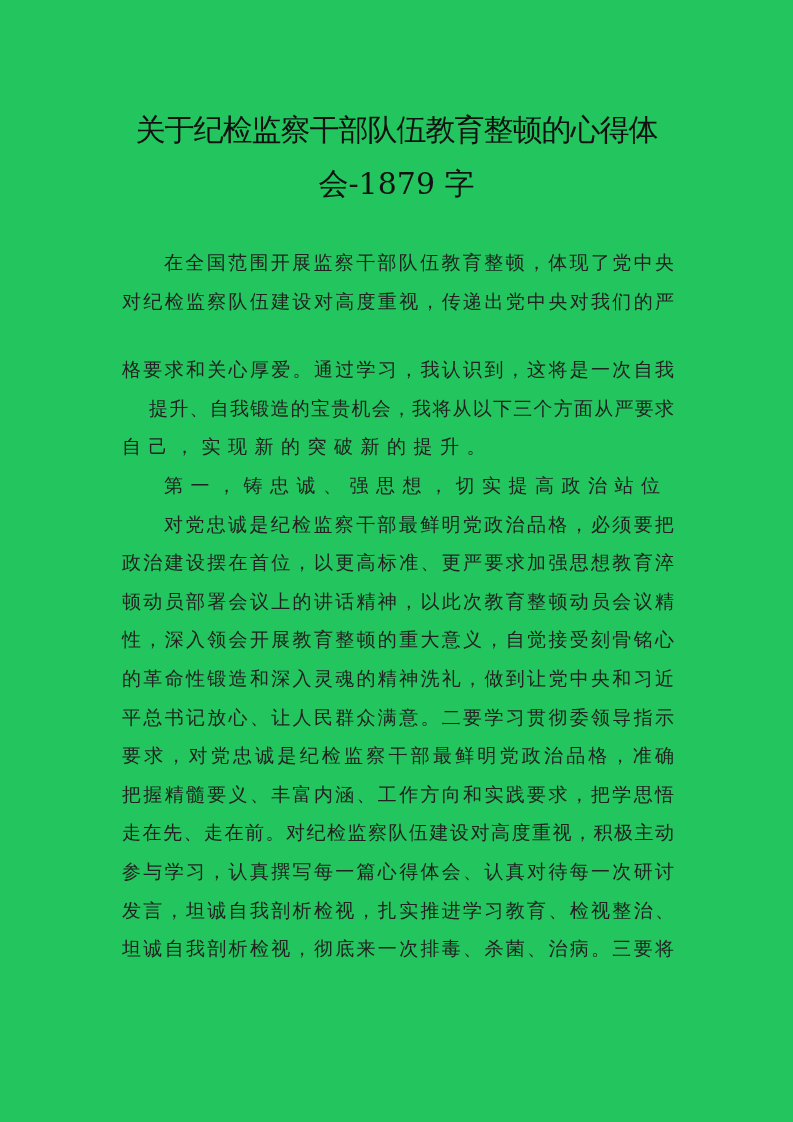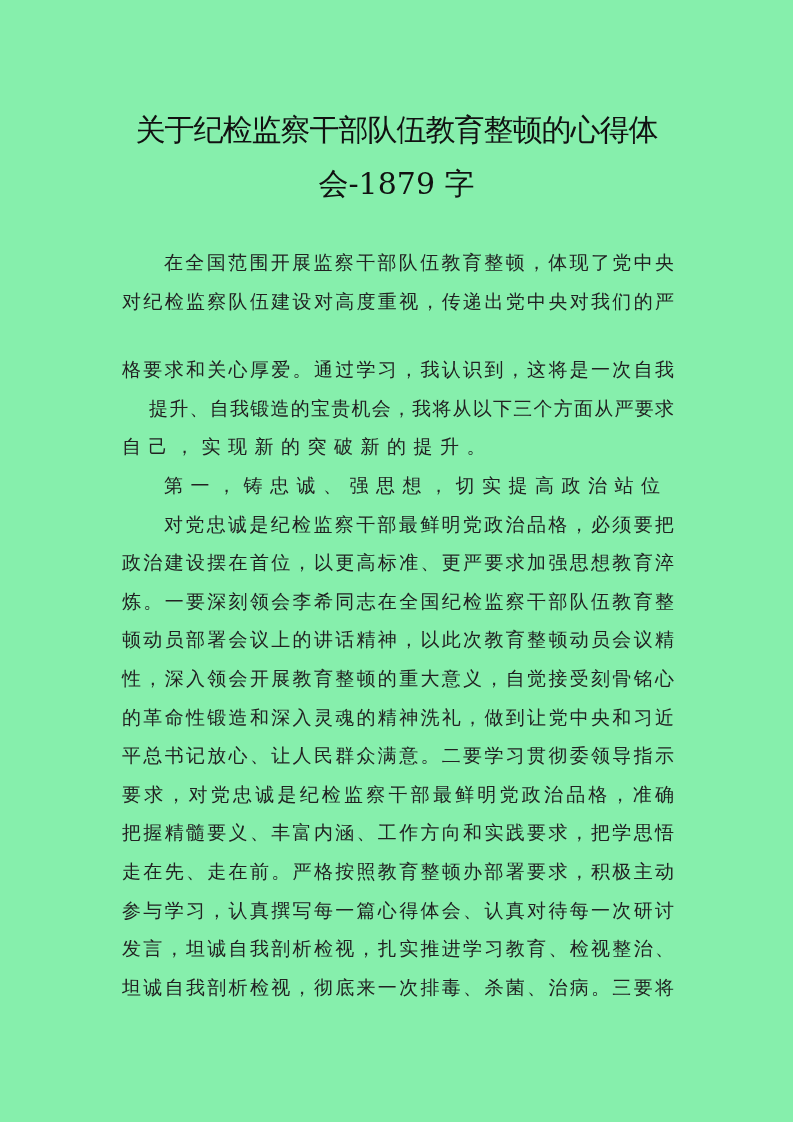--- a/index.html
+++ b/index.html
@@ -1,17 +1,17 @@
 <!DOCTYPE html>
 <html><head>
 <meta charset="utf-8">
 <style>
   html, body { margin: 0; padding: 0; background: #ffffff; }
   body { width: 793px; height: 1122px; position: relative; overflow: hidden; }
-  .page { position: absolute; left: 0; top: 0; width: 793px; height: 1122px; background: #86efac; }
+  .page { position: absolute; left: 0; top: 0; width: 793px; height: 1122px; background: #22c55e; }
   .title {
     position: absolute; left: 100px; width: 593px; text-align: center;
     font-family: "DejaVu Serif", "Liberation Serif", serif;
     font-size: 30px; color: #111; line-height: 60px; margin: 0; font-weight: normal;
   }
   .title-l1 { top: 100px; letter-spacing: -1px; }
   .title-l2 { top: 154px; }
   .body-text {
     position: absolute; left: 122px; top: 243px; width: 552px;
     font-family: "DejaVu Sans", "Liberation Sans", sans-serif;
@@ -30,25 +30,24 @@
 
   <div class="body-text" id="body-text">
       <span class="line indent" style="letter-spacing: 0px;">在全国范围开展监察干部队伍教育整顿，体现了党中央</span>
       <span class="line" style="letter-spacing: 0px;">对纪检监察队伍建设对高度重视，传递出党中央对我们的严</span>
       <span class="line" style="letter-spacing: 0px; margin-top: 30px;">格要求和关心厚爱。通过学习，我认识到，这将是一次自我</span>
       <span class="line" style="letter-spacing: 0px; margin-left: 27px;">提升、自我锻造的宝贵机会，我将从以下三个方面从严要求</span>
       <span class="line last" style="letter-spacing: 7.5px;">自己，实现新的突破新的提升。</span>
       <span class="line indent last" style="letter-spacing: 7.5px;">第一，铸忠诚、强思想，切实提高政治站位</span>
       <span class="line indent" style="letter-spacing: 0px;">对党忠诚是纪检监察干部最鲜明党政治品格，必须要把</span>
       <span class="line" style="letter-spacing: 0px;">政治建设摆在首位，以更高标准、更严要求加强思想教育淬</span>
-      <span class="line" style="letter-spacing: 0px;">炼。一要深刻领会李希同志在全国纪检监察干部队伍教育整</span>
       <span class="line" style="letter-spacing: 0px;">顿动员部署会议上的讲话精神，以此次教育整顿动员会议精</span>
       <span class="line" style="letter-spacing: 0px;">性，深入领会开展教育整顿的重大意义，自觉接受刻骨铭心</span>
       <span class="line" style="letter-spacing: 0px;">的革命性锻造和深入灵魂的精神洗礼，做到让党中央和习近</span>
       <span class="line" style="letter-spacing: 0px;">平总书记放心、让人民群众满意。二要学习贯彻委领导指示</span>
       <span class="line" style="letter-spacing: 0px;">要求，对党忠诚是纪检监察干部最鲜明党政治品格，准确</span>
       <span class="line" style="letter-spacing: 0px;">把握精髓要义、丰富内涵、工作方向和实践要求，把学思悟</span>
-      <span class="line" style="letter-spacing: 0px;">走在先、走在前。严格按照教育整顿办部署要求，积极主动</span>
+      <span class="line" style="letter-spacing: 0px;">走在先、走在前。对纪检监察队伍建设对高度重视，积极主动</span>
       <span class="line" style="letter-spacing: 0px;">参与学习，认真撰写每一篇心得体会、认真对待每一次研讨</span>
       <span class="line" style="letter-spacing: 0px;">发言，坦诚自我剖析检视，扎实推进学习教育、检视整治、</span>
       <span class="line" style="letter-spacing: 0px;">坦诚自我剖析检视，彻底来一次排毒、杀菌、治病。三要将</span>
     </div>
 </div>
 
 </body></html>

